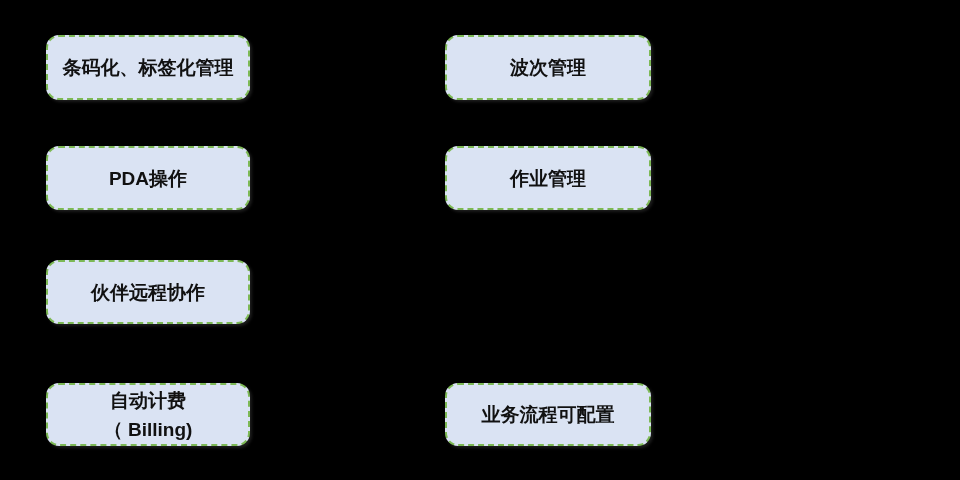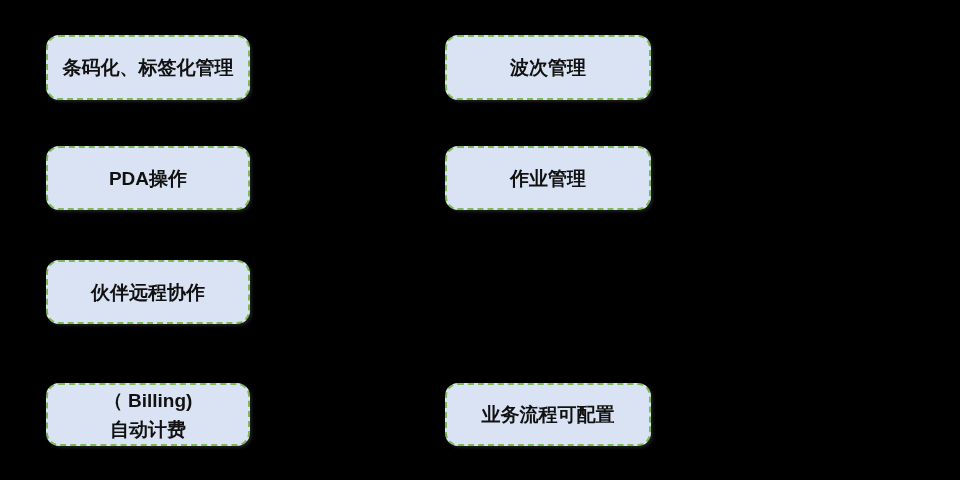--- a/index.html
+++ b/index.html
@@ -52,22 +52,22 @@
 
   <div class="box col-left row2">
     <span class="line">PDA操作</span>
   </div>
 
   <div class="box col-left row3">
     <span class="line">伙伴远程协作</span>
   </div>
 
   <div class="box col-left row4">
+    <span class="line">自动计费</span>
     <span class="line">（ Billing)</span>
-    <span class="line">自动计费</span>
   </div>
 
   <div class="box col-right row1">
     <span class="line">波次管理</span>
   </div>
 
   <div class="box col-right row2">
     <span class="line">作业管理</span>
   </div>
 

